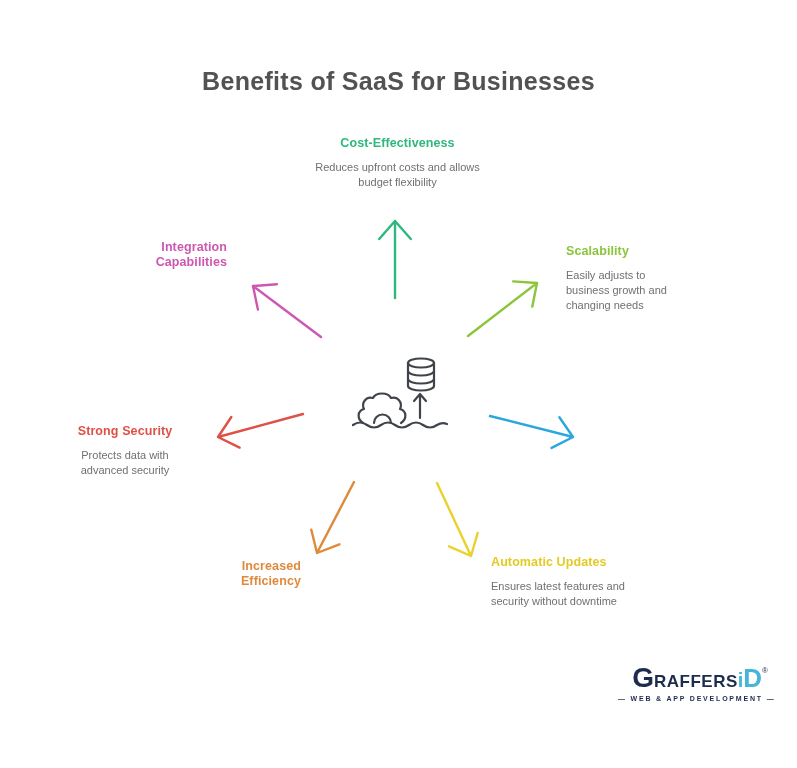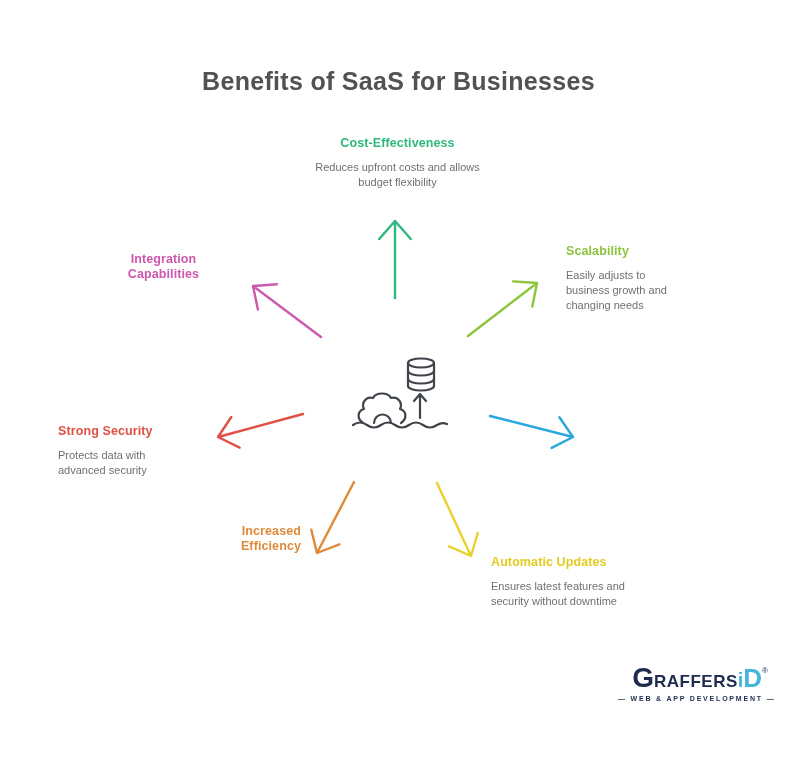--- a/index.html
+++ b/index.html
@@ -29,23 +29,23 @@
     margin:0;font-size:12.5px;font-weight:bold;line-height:1.2;
     letter-spacing:0.1px;
   }
   .node p{
     margin:9px 0 0 0;font-size:11px;color:#6f7073;line-height:1.38;
   }
   .node-cost{left:310px;top:136px;width:175px;text-align:center;}
   .node-scalability{left:566px;top:244px;width:125px;text-align:left;}
   .node-accessibility{left:607px;top:424px;width:140px;text-align:left;}
   .node-automatic{left:491px;top:555px;width:140px;text-align:left;}
-  .node-increased{left:180px;top:524px;width:121px;text-align:right;}
-  .node-security{left:58px;top:424px;width:134px;text-align:left;}
-  .node-integration{left:100px;top:252px;width:127px;text-align:center;}
+  .node-increased{left:180px;top:559px;width:121px;text-align:right;}
+  .node-security{left:58px;top:424px;width:134px;text-align:center;}
+  .node-integration{left:100px;top:240px;width:127px;text-align:right;}
   .brand{
     position:absolute;left:618px;top:664px;width:150px;text-align:right;
     line-height:1;
   }
   .brand-name{white-space:nowrap;}
   .brand-g{font-size:28px;font-weight:bold;}
   .brand-rest{font-size:17px;font-weight:bold;letter-spacing:0.5px;}
   .brand-i{font-size:20px;font-weight:bold;}
   .brand-d{font-size:26px;font-weight:bold;}
   .brand-reg{font-size:8px;vertical-align:14px;}

